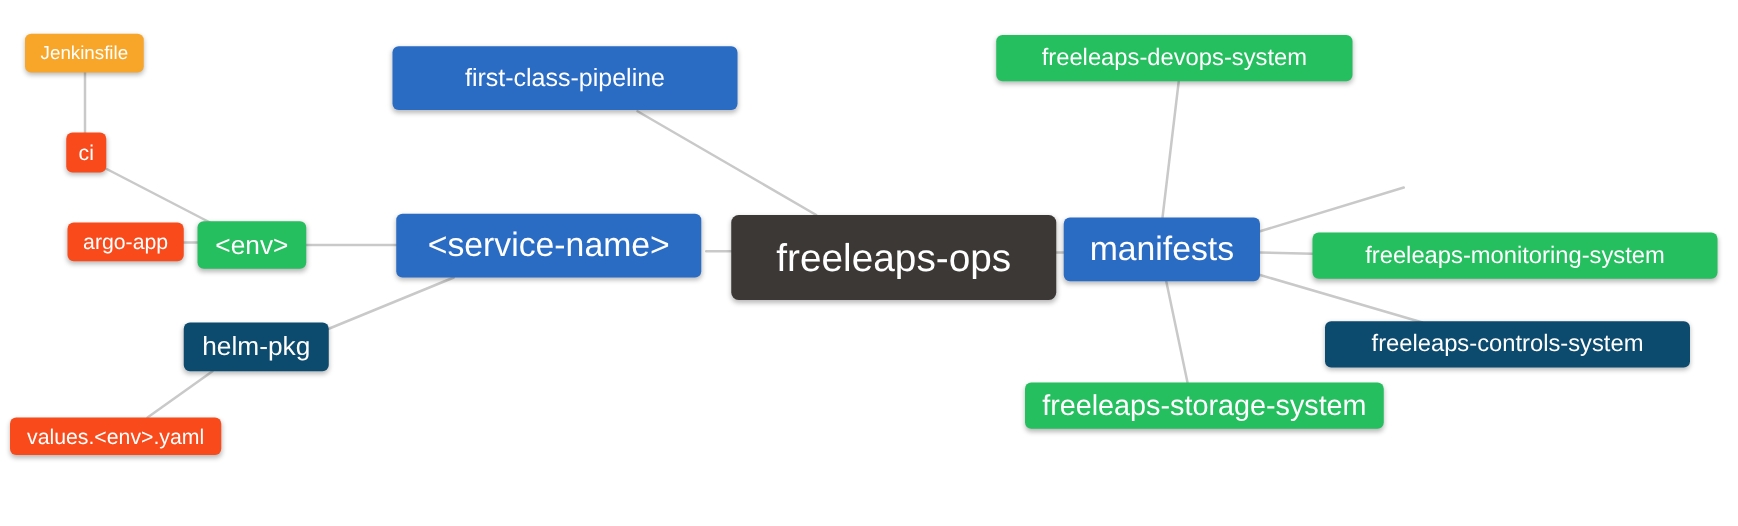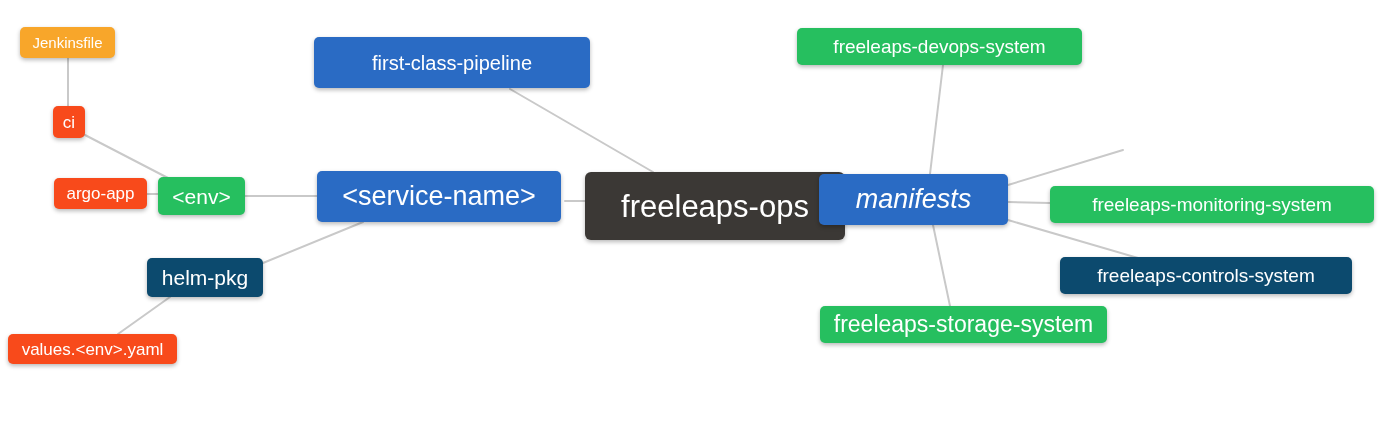--- a/index.html
+++ b/index.html
@@ -69,21 +69,21 @@
   <div class="node" style="left: 147px; top: 258px; width: 116px; height: 39px; font-size: 21px; background: #0c4a6e;">helm-pkg</div>
 
   <div class="node" style="left: 8px; top: 334px; width: 169px; height: 30px; font-size: 17px; background: rgb(248, 74, 27);">values.&lt;env&gt;.yaml</div>
 
   <div class="node" style="left: 314px; top: 37px; width: 276px; height: 51px; font-size: 20px; background: rgb(42, 107, 196);">first-class-pipeline</div>
 
   <div class="node" style="left: 317px; top: 171px; width: 244px; height: 51px; font-size: 27px; background: rgb(42, 107, 196);">&lt;service-name&gt;</div>
 
   <div class="node" style="left: 585px; top: 172px; width: 260px; height: 68px; font-size: 31px; border-radius: 6px; background: rgb(59, 56, 53); text-align: center;">freeleaps-ops</div>
 
-  <div class="node" style="left: 819px; top: 174px; width: 189px; height: 51px; font-size: 27px; background: rgb(42, 107, 196); font-style: italic;">manifests</div>
+  <div class="node" style="left: 851px; top: 174px; width: 157px; height: 51px; font-size: 27px; background: rgb(42, 107, 196);">manifests</div>
 
   <div class="node" style="left: 797px; top: 28px; width: 285px; height: 37px; font-size: 19px; background: rgb(38, 191, 95);">freeleaps-devops-system</div>
 
 
   <div class="node" style="left: 1050px; top: 186px; width: 324px; height: 37px; font-size: 19px; background: rgb(38, 191, 95);">freeleaps-monitoring-system</div>
 
   <div class="node" style="left: 1060px; top: 257px; width: 292px; height: 37px; font-size: 19px; background: #0c4a6e;">freeleaps-controls-system</div>
 
   <div class="node" style="left: 820px; top: 306px; width: 287px; height: 37px; font-size: 23px; background: rgb(38, 191, 95);">freeleaps-storage-system</div>
 

